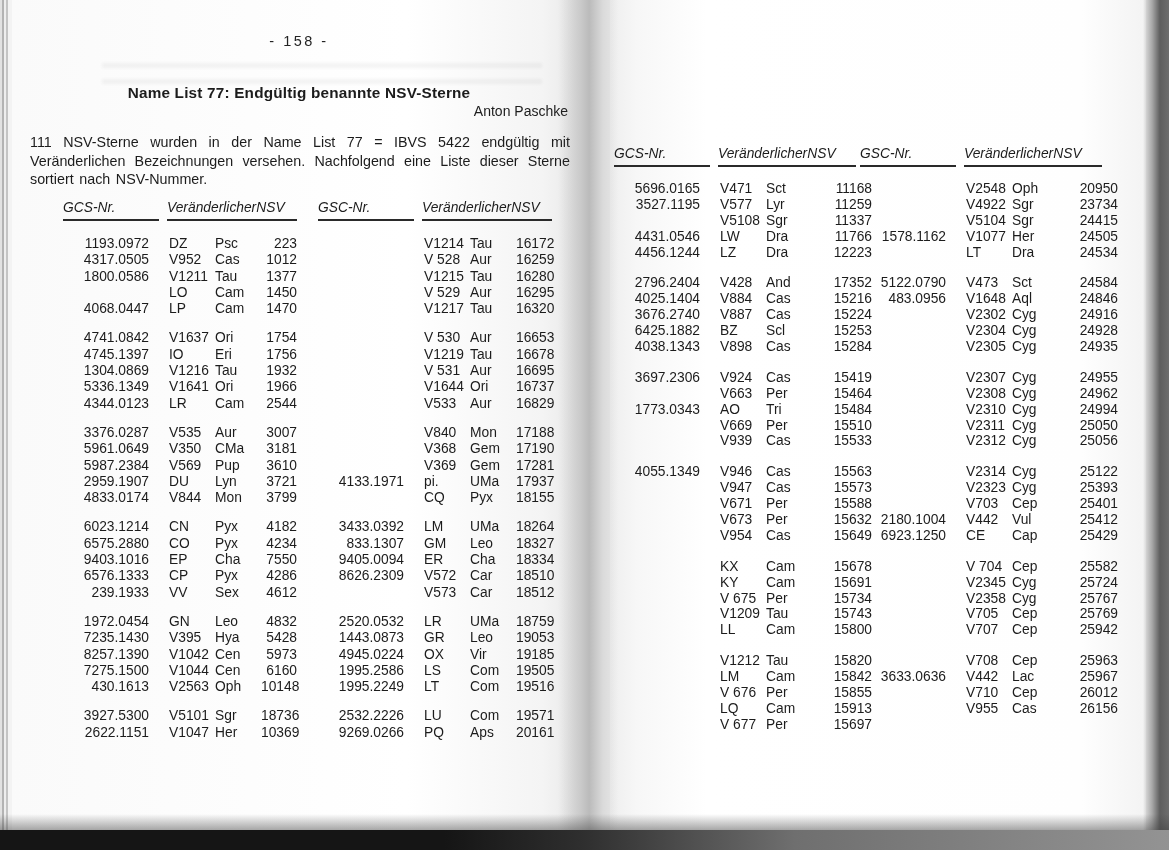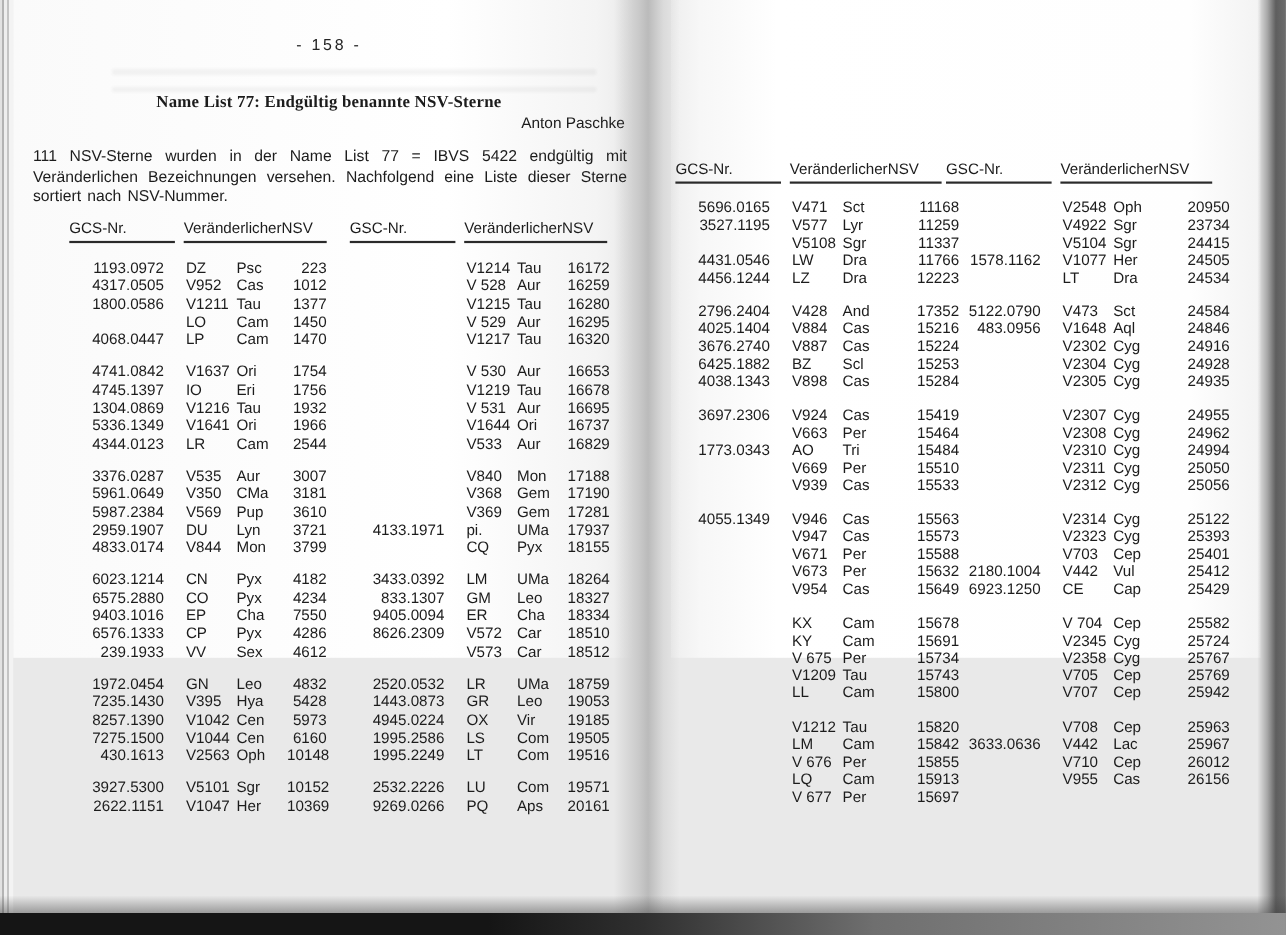--- a/index.html
+++ b/index.html
@@ -1,19 +1,19 @@
 <!DOCTYPE html>
 <html><head>
 <meta charset="utf-8">
 <style>
   html,body{margin:0;padding:0;background:#777;}
   .scan{position:relative;width:1169px;height:850px;overflow:hidden;
         background:#e9e9e9;font-family:"Liberation Sans",sans-serif;color:#1c1c1c;
         -webkit-font-smoothing:antialiased;}
-  .page{position:absolute;top:0;height:598px;}
+  .page{position:absolute;top:0;height:850px;}
   .page-left{left:12px;width:564px;
     background:linear-gradient(to right,#fafafa,#ffffff 70%,#f4f4f4 94%,#e9e9e9 100%);}
   .page-right{left:610px;width:536px;
     background:linear-gradient(to right,#eeeeee 0,#f7f7f7 5%,#ffffff 18%,#fefefe 88%,#f3f3f3 100%);}
 
   
   .left-edge{position:absolute;top:0;left:0;width:12px;height:850px;
     background:linear-gradient(to right,#e2e2e2 0 2px,#b3b3b3 2px 4px,#eeeeee 4px 6px,#c4c4c4 6px 8px,#f3f3f3 8px 12px);}
   .gutter{position:absolute;top:0;left:558px;width:60px;height:850px;
     background:linear-gradient(to right,rgba(90,90,90,0) 0%,rgba(90,90,90,0.22) 38%,rgba(80,80,80,0.30) 52%,rgba(90,90,90,0.10) 75%,rgba(90,90,90,0) 100%);}
@@ -25,27 +25,27 @@
     background:linear-gradient(to right,#151515 0 38%,#2f2f2f 50%,#6f6f6f 68%,#939393 100%);}
   .bleed{position:absolute;opacity:0.055;filter:blur(1.6px);pointer-events:none;
     background:repeating-linear-gradient(to bottom,transparent 0 5px,#444 5px 10px,transparent 10px 16px);}
   .bleed.lp1{left:90px;top:58px;width:440px;height:34px;}
 
   
   .pnum{position:absolute;top:33px;font-size:14.5px;letter-spacing:2.5px;color:#242424;text-align:center;}
   .page-left .pnum{left:18px;width:538px;}
   .page-right .pnum{left:0;width:492px;}
   .title{position:absolute;top:84px;left:18px;width:538px;text-align:center;
-    font-weight:bold;font-size:15.3px;letter-spacing:0.2px;font-family:Liberation Serif, serif;}
+    font-weight:bold;font-size:15.3px;letter-spacing:0.2px;}
   .author{position:absolute;top:103px;left:18px;width:538px;text-align:right;font-size:14px;}
   .intro{position:absolute;top:133px;left:18px;width:540px;font-size:14.3px;
     line-height:18.7px;text-align:justify;word-spacing:1.6px;}
 
   
-  .thead{position:absolute;display:flex;font-size:13.8px;}
+  .thead{position:absolute;display:flex;font-size:13.8px;font-style:italic;}
   .h-cat{width:96px;border-bottom:2px solid #2a2a2a;padding-bottom:4px;}
   .h-varnsv{margin-left:8px;width:130px;border-bottom:2px solid #2a2a2a;padding-bottom:4px;
     display:flex;}
   .page-right .h-varnsv{width:138px;}
   .page-left  .thead.pos-a{top:200px;left:51px;}
   .page-left  .thead.pos-b{top:200px;left:306px;}
   .page-right .thead.pos-a{top:146px;left:4px;}
   .page-right .thead.pos-b{top:146px;left:250px;}
 
   .tbody{position:absolute;}
@@ -120,21 +120,21 @@
           <div class="trow"><span class="tcell c-cat">239.1933</span><span class="tcell c-var">VV</span><span class="tcell c-con">Sex</span><span class="tcell c-nsv">4612</span></div>
         </div>
         <div class="tblock">
           <div class="trow"><span class="tcell c-cat">1972.0454</span><span class="tcell c-var">GN</span><span class="tcell c-con">Leo</span><span class="tcell c-nsv">4832</span></div>
           <div class="trow"><span class="tcell c-cat">7235.1430</span><span class="tcell c-var">V395</span><span class="tcell c-con">Hya</span><span class="tcell c-nsv">5428</span></div>
           <div class="trow"><span class="tcell c-cat">8257.1390</span><span class="tcell c-var">V1042</span><span class="tcell c-con">Cen</span><span class="tcell c-nsv">5973</span></div>
           <div class="trow"><span class="tcell c-cat">7275.1500</span><span class="tcell c-var">V1044</span><span class="tcell c-con">Cen</span><span class="tcell c-nsv">6160</span></div>
           <div class="trow"><span class="tcell c-cat">430.1613</span><span class="tcell c-var">V2563</span><span class="tcell c-con">Oph</span><span class="tcell c-nsv">10148</span></div>
         </div>
         <div class="tblock">
-          <div class="trow"><span class="tcell c-cat">3927.5300</span><span class="tcell c-var">V5101</span><span class="tcell c-con">Sgr</span><span class="tcell c-nsv">10152</span></div>
+          <div class="trow"><span class="tcell c-cat">3927.5300</span><span class="tcell c-var">V5101</span><span class="tcell c-con">Sgr</span><span class="tcell c-nsv">18736</span></div>
           <div class="trow"><span class="tcell c-cat">2622.1151</span><span class="tcell c-var">V1047</span><span class="tcell c-con">Her</span><span class="tcell c-nsv">10369</span></div>
         </div>
       </div>
     <div class="tbody pos-b">
         <div class="tblock">
           <div class="trow"><span class="tcell c-cat"></span><span class="tcell c-var">V1214</span><span class="tcell c-con">Tau</span><span class="tcell c-nsv">16172</span></div>
           <div class="trow"><span class="tcell c-cat"></span><span class="tcell c-var">V 528</span><span class="tcell c-con">Aur</span><span class="tcell c-nsv">16259</span></div>
           <div class="trow"><span class="tcell c-cat"></span><span class="tcell c-var">V1215</span><span class="tcell c-con">Tau</span><span class="tcell c-nsv">16280</span></div>
           <div class="trow"><span class="tcell c-cat"></span><span class="tcell c-var">V 529</span><span class="tcell c-con">Aur</span><span class="tcell c-nsv">16295</span></div>
           <div class="trow"><span class="tcell c-cat"></span><span class="tcell c-var">V1217</span><span class="tcell c-con">Tau</span><span class="tcell c-nsv">16320</span></div>

